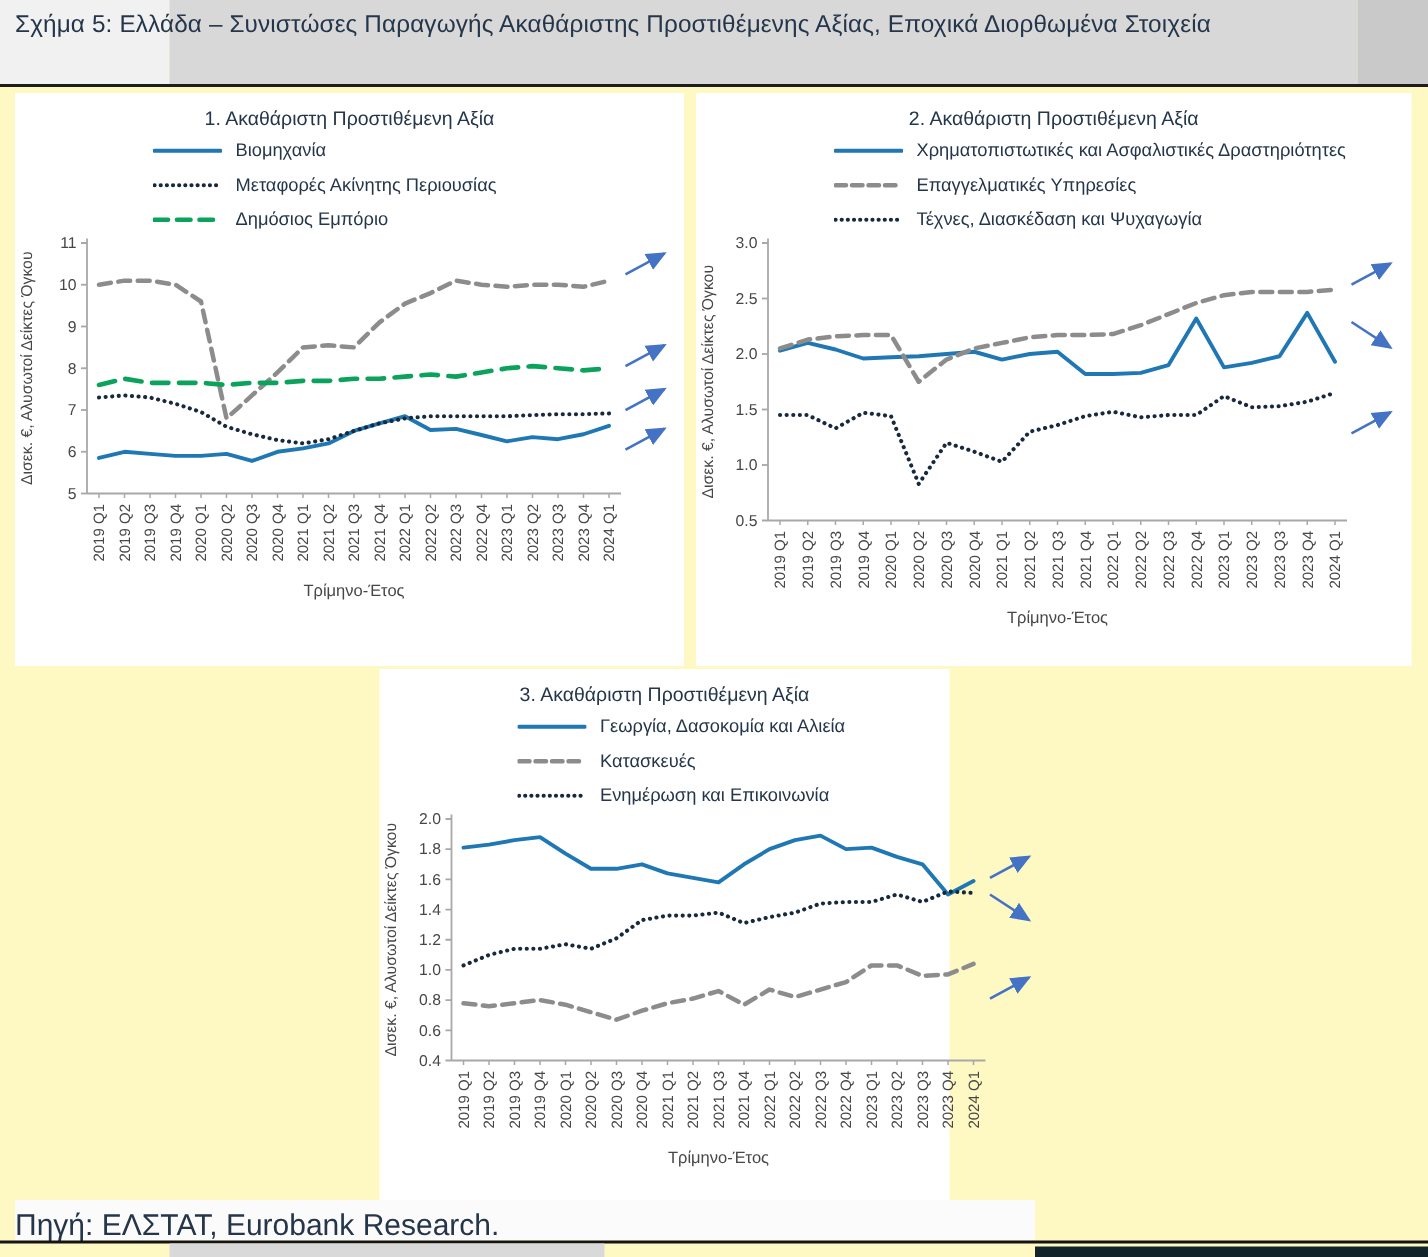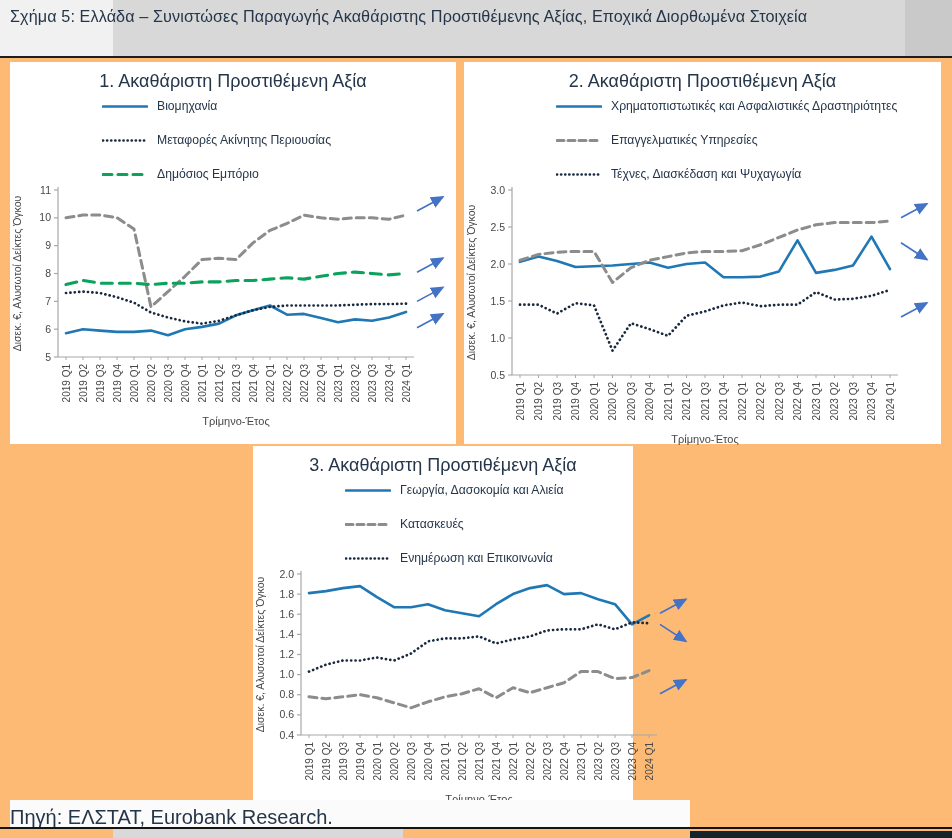--- a/index.html
+++ b/index.html
@@ -1,33 +1,33 @@
 <!DOCTYPE html>
 <html><head>
 <meta charset="utf-8">
 <style>
   html,body{margin:0;padding:0;}
   body{font-family:"Liberation Sans",sans-serif;background:#e9e9ea;}
-  .page{position:relative;width:952px;height:838px;background:#fdba74;overflow:hidden;}
+  .page{position:relative;width:952px;height:838px;background:#fef9c3;overflow:hidden;}
 
   
   .hdr-bg-left{position:absolute;left:0;top:0;width:113px;height:56px;background:#f1f1f1;}
   .hdr-bg-mid{position:absolute;left:113px;top:0;width:792px;height:56px;background:#d8d8d9;}
   .hdr-bg-right{position:absolute;left:905px;top:0;width:47px;height:56px;background:#c9c9ca;}
   .hdr-rule{position:absolute;left:0;top:56px;width:952px;height:0;border-top:2px solid #1d1d1d;}
   .figure-title{position:absolute;left:10px;top:6px;width:897px;font-size:16.2px;line-height:21.5px;
     color:#25364a;text-align:justify;letter-spacing:.1px;}
 
   
   .panel{position:absolute;background:#ffffff;}
   #panel-1{left:10px;top:62px;width:446px;height:382px;}
   #panel-2{left:464px;top:62px;width:477px;height:382px;}
   #panel-3{left:253px;top:446px;width:380px;height:356px;}
-  .chart-title{text-align:center;font-size:18px;color:#25364a;margin:9px 0 7px;}
-  .legend{display:flex;flex-direction:column;gap:20px;margin:2px 0 2px 92px;}
+  .chart-title{text-align:center;font-size:13px;color:#25364a;margin:9px 0 7px;}
+  .legend{display:flex;flex-direction:column;gap:9px;margin:2px 0 2px 92px;}
   .legend-item{display:flex;align-items:center;gap:9px;}
   .legend-label{font-size:12.2px;color:#25364a;white-space:nowrap;}
   svg.plot{display:block;}
 
   
   .footer-bg{position:absolute;left:10px;top:800px;width:680px;height:27px;background:#fbfbfb;}
   .source-text{position:absolute;left:10px;top:806px;font-size:20px;color:#25364a;}
   .bottom-rule{position:absolute;left:0;top:827px;width:952px;height:0;border-top:2px solid #141414;}
   .bottom-gray{position:absolute;left:113px;top:829px;width:290px;height:9px;background:#d9d9da;}
   .bottom-dark-bar{position:absolute;left:690px;top:831px;width:262px;height:7px;background:#14242b;}

